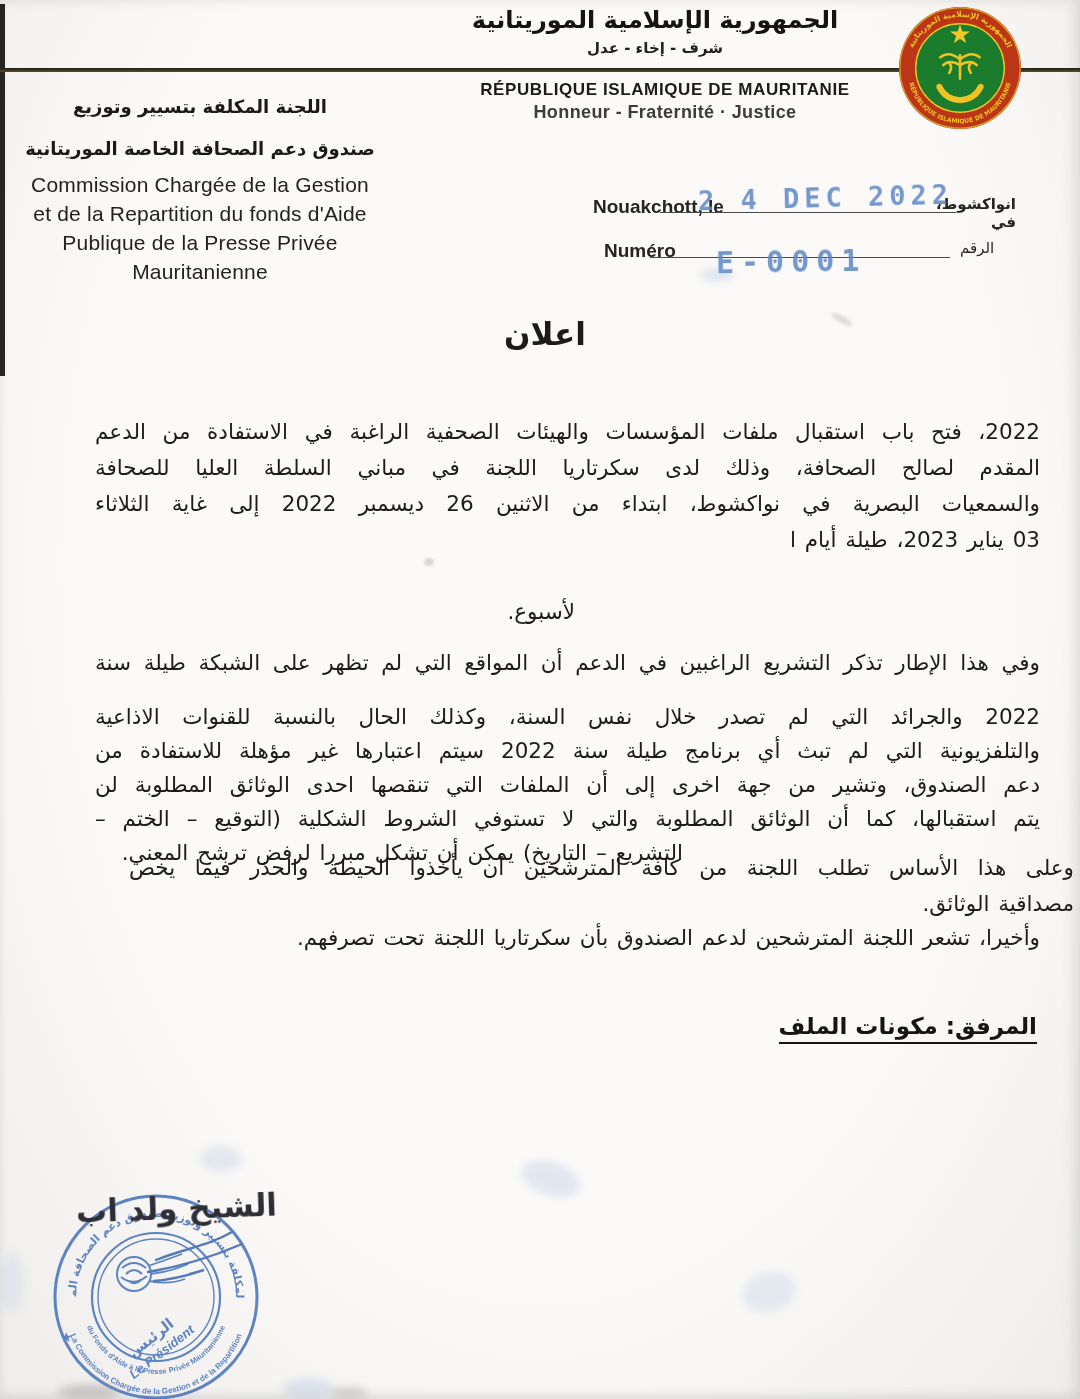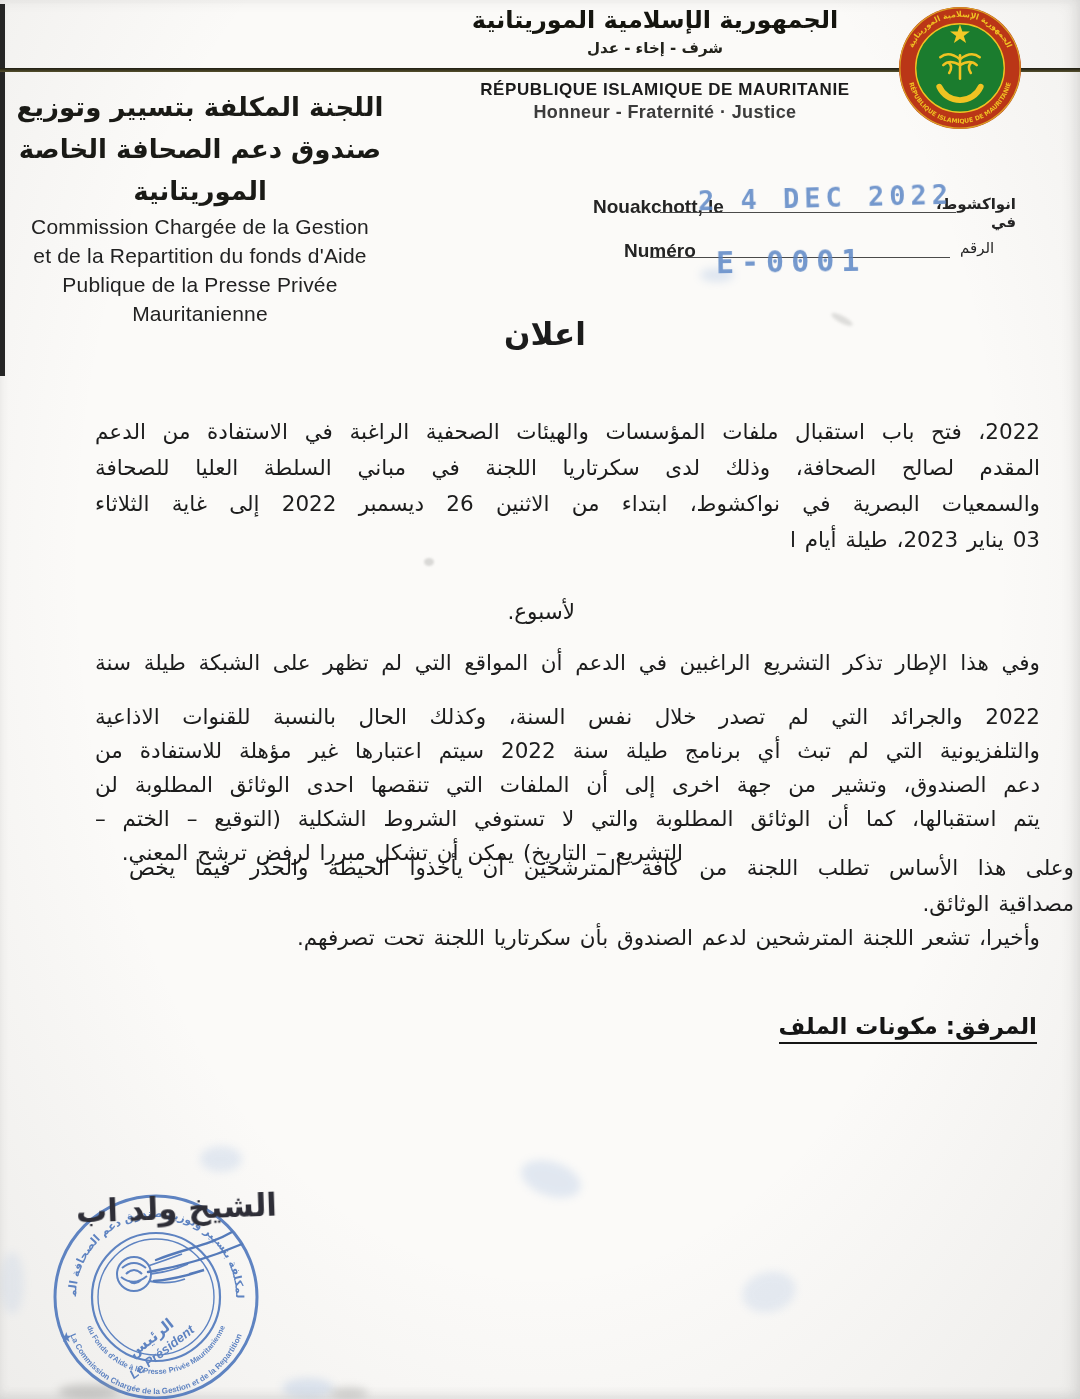--- a/index.html
+++ b/index.html
@@ -22,21 +22,21 @@
   .ar-motto{left:420px;top:39px;width:470px;text-align:center;direction:rtl;
     font-family:"DejaVu Sans",sans-serif;font-weight:bold;font-size:15px;color:#23231c;}
   .fr-title{left:420px;top:80px;width:490px;text-align:center;
     font-weight:bold;font-size:17px;letter-spacing:.6px;color:#1b1b1b;}
   .fr-motto{left:420px;top:102px;width:490px;text-align:center;
     font-weight:bold;font-size:18px;color:#3c3c3c;letter-spacing:.4px;}
   .seal{left:896px;top:4px;width:128px;height:128px;z-index:2;filter:blur(.3px) saturate(1.05);}
   
   .comm{left:0;top:86px;width:400px;text-align:center;}
   .comm .ar{direction:rtl;font-family:"DejaVu Sans",sans-serif;font-weight:bold;
-    font-size:26px;color:#1a1a16;line-height:42px;filter:blur(.2px);}
+    font-size:18px;color:#1a1a16;line-height:42px;filter:blur(.2px);}
   .comm .fr{font-size:21px;color:#222;line-height:29px;letter-spacing:.2px;}
   
   .ref-label{font-size:19px;font-weight:bold;color:#242424;}
   .ref-label-ar{font-family:"DejaVu Sans",sans-serif;direction:rtl;font-size:15px;color:#242424;}
   .ref-line{height:0;border-bottom:1.6px solid #4a4a4a;}
   .ink{color:#5d87c6;font-family:"DejaVu Sans Mono",monospace;font-weight:bold;
     opacity:.85;filter:blur(.35px);}
   .date-stamp{left:698px;top:182px;font-size:27px;letter-spacing:5px;transform:rotate(-1.5deg);}
   .num-stamp{left:716px;top:244px;font-size:30px;letter-spacing:7px;transform:rotate(-1deg);}
   
@@ -105,21 +105,21 @@
   <div class="fr">Commission Chargée de la Gestion</div>
   <div class="fr">et de la Repartition du fonds d'Aide</div>
   <div class="fr">Publique de la Presse Privée Mauritanienne</div>
 </div>
 
 <div class="abs ref-label" style="left:593px;top:196px;">Nouakchott, le</div>
 <div class="abs ref-line" style="left:660px;top:212px;width:296px;"></div>
 <div class="abs ref-label-ar" style="left:906px;top:195px;width:110px;text-align:right;font-weight:bold;">انواكشوط، في</div>
 <div class="abs ink date-stamp">2 4 DEC 2022</div>
 
-<div class="abs ref-label" style="left:624px;top:240px;">Numéro</div>
+<div class="abs ref-label" style="left:604px;top:240px;">Numéro</div>
 <div class="abs ref-line" style="left:650px;top:257px;width:300px;"></div>
 <div class="abs ref-label-ar" style="left:960px;top:239px;width:90px;text-align:left;">الرقم</div>
 <div class="abs ink num-stamp">E-0001</div>
 
 <div class="abs doc-title">اعلان</div>
 
 <div class="abs body-col" style="top:414px;">
   <div class="bline just">2022، فتح باب استقبال ملفات المؤسسات والهيئات الصحفية الراغبة في الاستفادة من الدعم</div>
   <div class="bline just">المقدم لصالح الصحافة، وذلك لدى سكرتاريا اللجنة في مباني السلطة العليا للصحافة</div>
   <div class="bline just">والسمعيات البصرية في نواكشوط، ابتداء من الاثنين 26 ديسمبر 2022 إلى غاية الثلاثاء</div>

